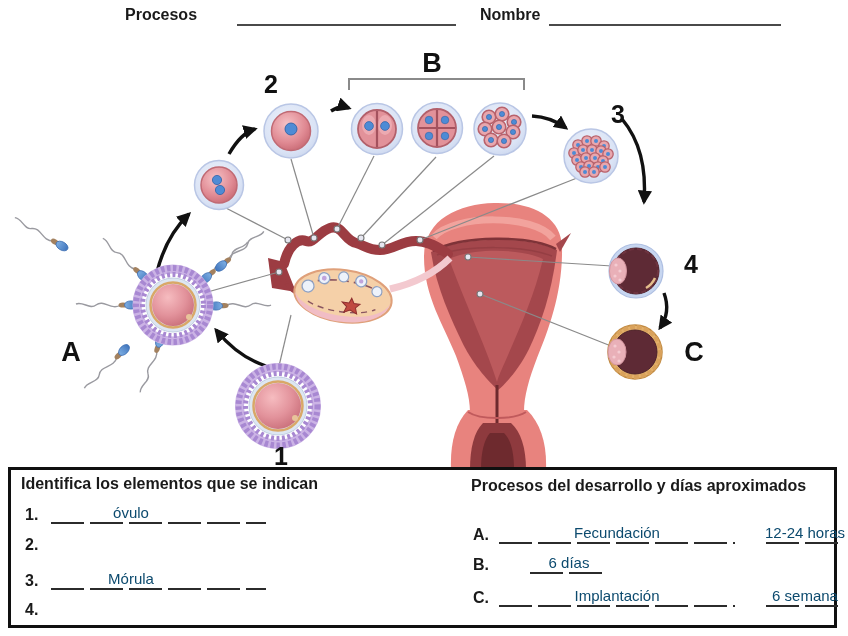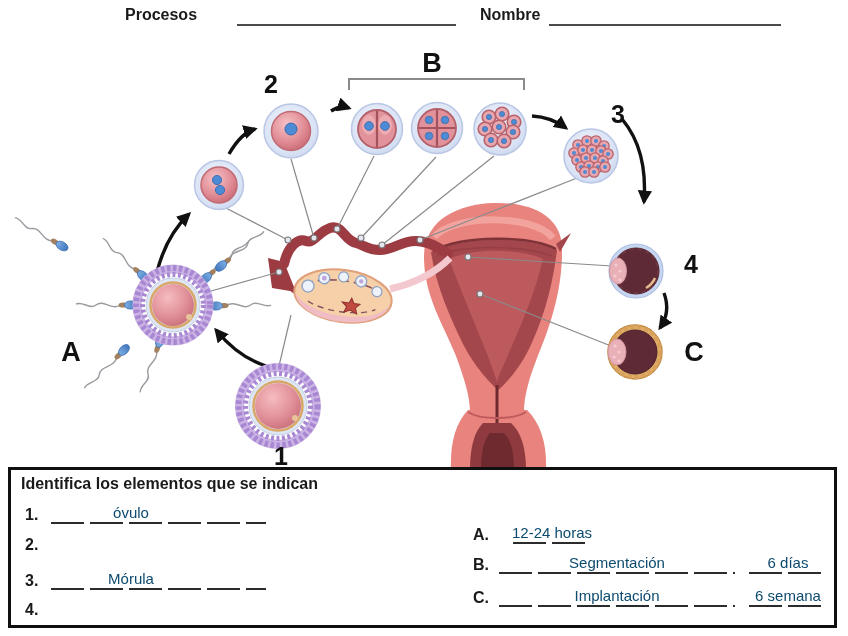--- a/index.html
+++ b/index.html
@@ -11,21 +11,21 @@
   .panel{position:absolute;left:8px;top:467px;width:823px;height:155px;
          border:3px solid #101010;background:transparent;}
   .ptitle{position:absolute;font:700 16px "Liberation Sans",sans-serif;white-space:nowrap;}
   .row{position:absolute;display:flex;align-items:flex-end;white-space:nowrap;}
   .rnum{font:700 16px "Liberation Sans",sans-serif;width:26px;display:inline-block;}
   .blank{position:relative;display:inline-block;height:21px;}
   .blank::after{content:"";position:absolute;left:0;right:0;bottom:0;height:2px;
      background:repeating-linear-gradient(90deg,#2b2b2b 0 33px,transparent 33px 39px);}
   .ans{position:absolute;bottom:3px;font:15px "Liberation Sans",sans-serif;text-align:center;}
   .blue{color:#0c4a6e;}
-  .w215{width:215px;} .w236{width:236px;} .w78{width:78px;}
+  .w215{width:215px;} .w236{width:236px;} .w78{width:78px;margin-left:17px;}
   .gap{display:inline-block;width:14px;}
 </style>
 </head>
 <body>
 
 <div class="page">
 
   
   <span class="hdr-label" style="left:125px">Procesos</span>
   <span class="hline" style="left:237px;width:219px"></span>
@@ -295,33 +295,34 @@
     <div class="row" style="left:14px;top:99px">
       <span class="rnum">3.</span>
       <span class="blank w215">
           <span class="ans blue" style="left:0;width:160px">Mórula</span>
         </span>
     </div>
     <div class="row" style="left:14px;top:131px">
       <span class="rnum">4.</span>
     </div>
 
+    <div class="ptitle" style="left:460px;top:7px">Procesos del desarrollo y días aproximados</div>
 
     <div class="row" style="left:462px;top:53px">
       <span class="rnum">A.</span>
+      <span class="blank w236">
+          <span class="ans blue" style="left:0;width:236px">Fecundación</span>
+        </span>
       <span class="gap"></span>
       <span class="blank w78">
           <span class="ans blue" style="left:-12px;width:102px">12-24 horas</span>
         </span>
     </div>
     <div class="row" style="left:462px;top:83px">
       <span class="rnum">B.</span>
-      <span class="blank w236">
-          <span class="ans blue" style="left:0;width:236px">Segmentación</span>
-        </span>
       <span class="gap"></span>
       <span class="blank w78">
           <span class="ans blue" style="left:-12px;width:102px">6 días</span>
         </span>
     </div>
     <div class="row" style="left:462px;top:116px">
       <span class="rnum">C.</span>
       <span class="blank w236">
           <span class="ans blue" style="left:0;width:236px">Implantación</span>
         </span>

